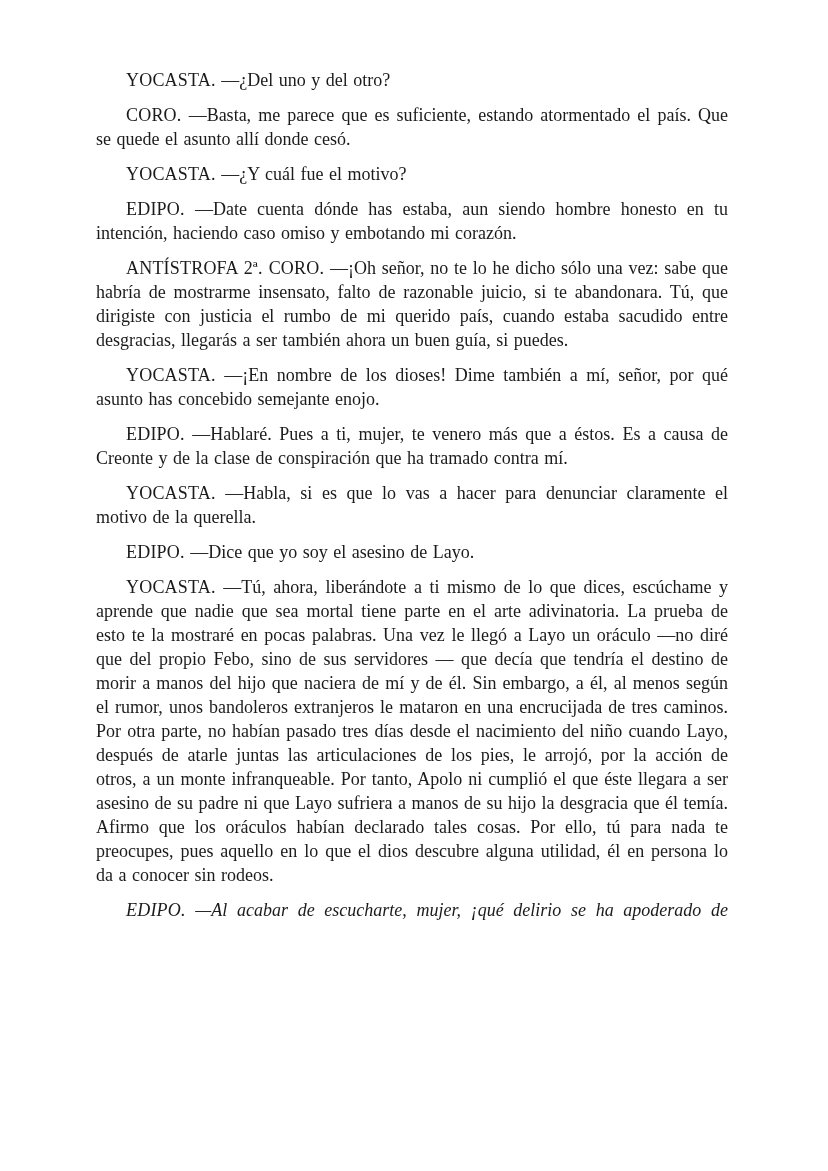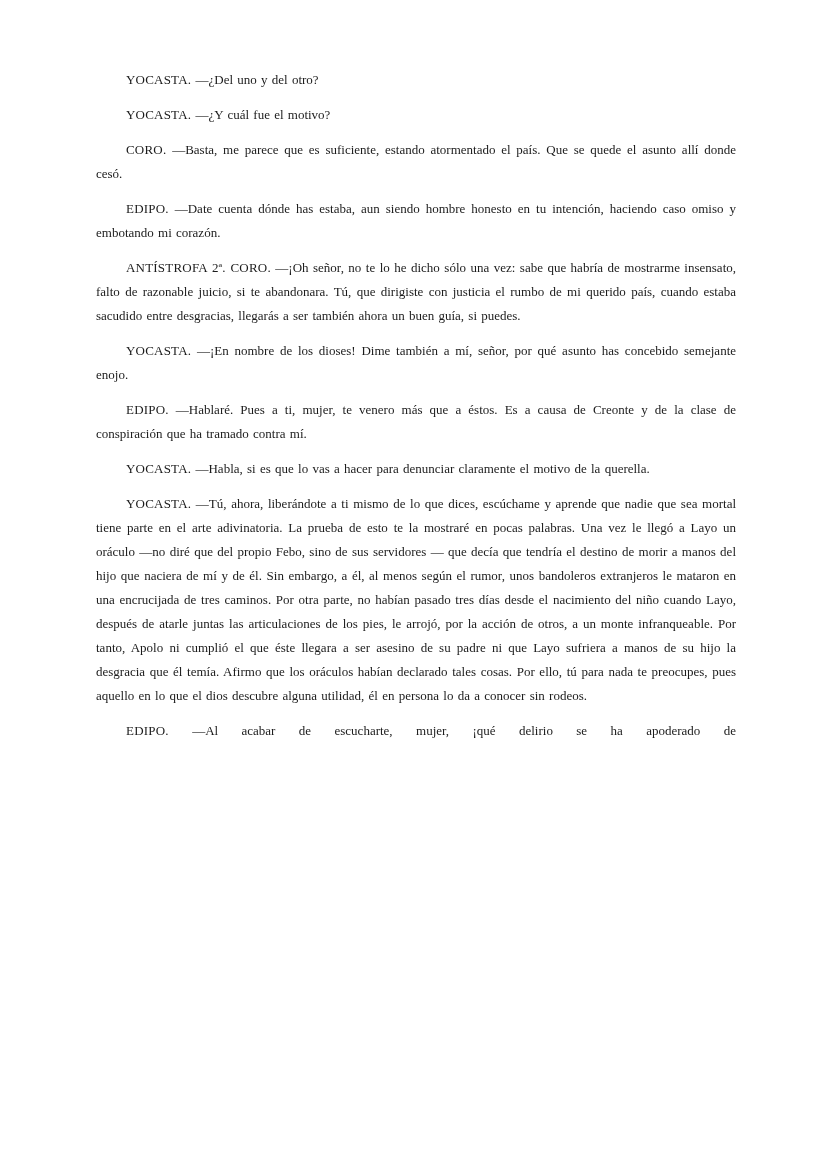--- a/index.html
+++ b/index.html
@@ -17,63 +17,65 @@
     width: 828px;
     height: 1171px;
     background: #ffffff;
     padding: 68px 92px 60px 96px;
   }
   .text-block {
     width: 640px;
   }
   p.para {
     font-family: "Liberation Serif", "DejaVu Serif", serif;
-    font-size: 13px;
+    font-size: 18px;
     line-height: 24px;
     color: #1b1b1b;
     text-align: justify;
     text-indent: 30px;
-    margin: 0 0 11px 0;
+    margin: 0 8px 11px 0;
     word-spacing: 1px;
   }
   p.para:last-child {
     margin-bottom: 0;
   }
   
   p.para.continued {
     text-align-last: justify;
+    font-style: italic;
   }
   .speaker {
     
     letter-spacing: 0.2px;
   }
 </style>
 </head>
 <body>
 
 <div class="page">
   <div class="text-block">
 
     <p class="para"><span class="speaker">YOCASTA.</span> <span>—¿Del uno y del otro?</span></p>
 
 
+    <p class="para"><span class="speaker">CORO.</span> <span>—Basta, me parece que es suficiente, estando atormentado el país. Que se quede el asunto allí donde cesó.</span></p>
+
     <p class="para"><span class="speaker">YOCASTA.</span> <span>—¿Y cuál fue el motivo?</span></p>
-
-    <p class="para"><span class="speaker">CORO.</span> <span>—Basta, me parece que es suficiente, estando atormentado el país. Que se quede el asunto allí donde cesó.</span></p>
 
     <p class="para"><span class="speaker">EDIPO.</span> <span>—Date cuenta dónde has estaba, aun siendo hombre honesto en tu intención, haciendo caso omiso y embotando mi corazón.</span></p>
 
     <p class="para"><span class="speaker">ANTÍSTROFA 2ª. CORO.</span> <span>—¡Oh señor, no te lo he dicho sólo una vez: sabe que habría de mostrarme insensato, falto de razonable juicio, si te abandonara. Tú, que dirigiste con justicia el rumbo de mi querido país, cuando estaba sacudido entre desgracias, llegarás a ser también ahora un buen guía, si puedes.</span></p>
 
     <p class="para"><span class="speaker">YOCASTA.</span> <span>—¡En nombre de los dioses! Dime también a mí, señor, por qué asunto has concebido semejante enojo.</span></p>
 
     <p class="para"><span class="speaker">EDIPO.</span> <span>—Hablaré. Pues a ti, mujer, te venero más que a éstos. Es a causa de Creonte y de la clase de conspiración que ha tramado contra mí.</span></p>
 
     <p class="para"><span class="speaker">YOCASTA.</span> <span>—Habla, si es que lo vas a hacer para denunciar claramente el motivo de la querella.</span></p>
 
+    <p class="para"><span class="speaker">EDIPO.</span> <span>—Dice que yo soy el asesino de Layo.</span></p>
 
 
 
     <p class="para"><span class="speaker">YOCASTA.</span> <span>—Tú, ahora, liberándote a ti mismo de lo que dices, escúchame y aprende que nadie que sea mortal tiene parte en el arte adivinatoria. La prueba de esto te la mostraré en pocas palabras. Una vez le llegó a Layo un oráculo —no diré que del propio Febo, sino de sus servidores — que decía que tendría el destino de morir a manos del hijo que naciera de mí y de él. Sin embargo, a él, al menos según el rumor, unos bandoleros extranjeros le mataron en una encrucijada de tres caminos. Por otra parte, no habían pasado tres días desde el nacimiento del niño cuando Layo, después de atarle juntas las articulaciones de los pies, le arrojó, por la acción de otros, a un monte infranqueable. Por tanto, Apolo ni cumplió el que éste llegara a ser asesino de su padre ni que Layo sufriera a manos de su hijo la desgracia que él temía. Afirmo que los oráculos habían declarado tales cosas. Por ello, tú para nada te preocupes, pues aquello en lo que el dios descubre alguna utilidad, él en persona lo da a conocer sin rodeos.</span></p>
 
     <p class="para continued"><span class="speaker">EDIPO.</span> <span>—Al acabar de escucharte, mujer, ¡qué delirio se ha apoderado de</span></p>
 
   </div>
 </div>
 

